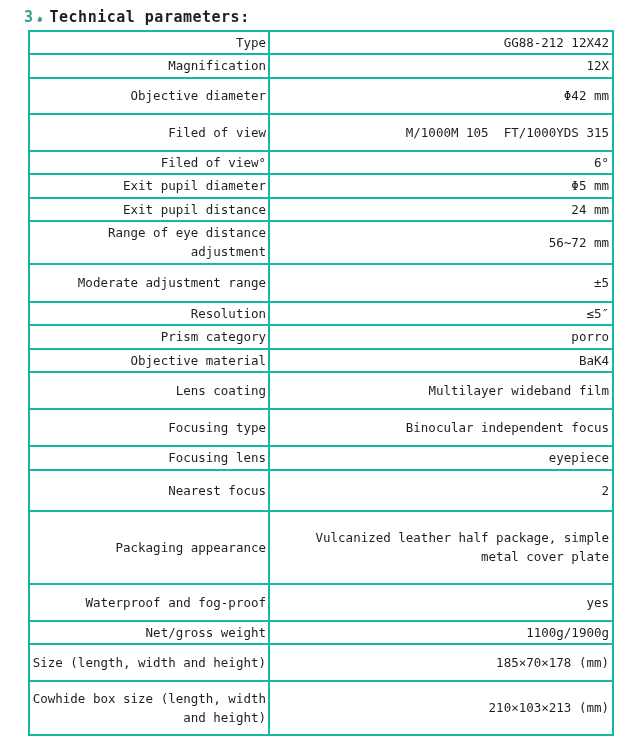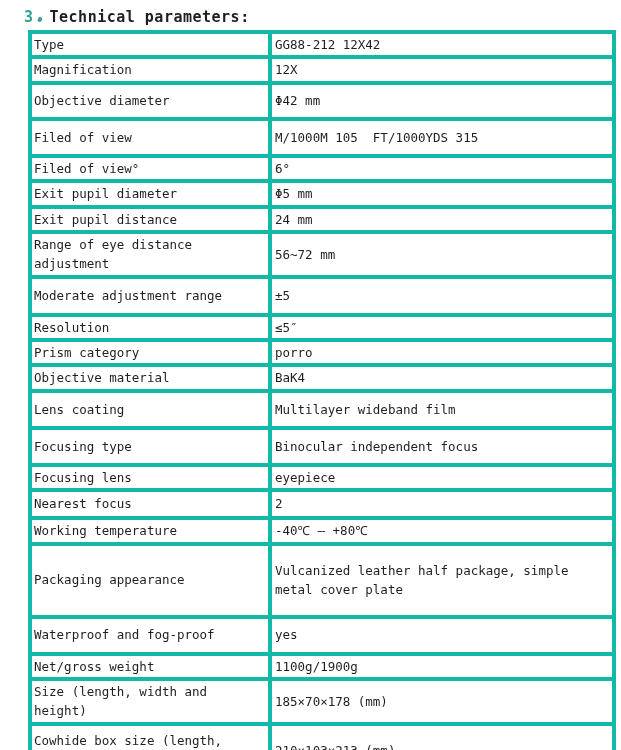--- a/index.html
+++ b/index.html
@@ -20,22 +20,22 @@
     background:currentColor;border-radius:60% 100% 100% 40%;
     transform:rotate(20deg);
   }
   table.spec{
     border-collapse:collapse;
     margin-left:28px;
     width:584px;
     table-layout:fixed;
   }
   table.spec td{
-    border:4px solid #14b8a6;
-    text-align:left;
+    border:2px solid #14b8a6;
+    text-align:right;
     vertical-align:middle;
     font-size:12.5px;
     line-height:1.55;
   }
   td.c1{padding:1px 2px;}
   td.c2{padding:1px 3px;}
 </style>
 </head>
 <body>
 
@@ -103,27 +103,23 @@
           <td class="c2">Multilayer wideband film</td>
         </tr>
         <tr style="height: 37px;">
           <td class="c1">Focusing type</td>
           <td class="c2">Binocular independent focus</td>
         </tr>
         <tr style="height: 22px;">
           <td class="c1">Focusing lens</td>
           <td class="c2">eyepiece</td>
         </tr>
-        <tr style="height: 28px; padding-left: 37px;">
+        <tr style="height: 41px; padding-left: 37px;">
           <td class="c1">Nearest focus</td>
           <td class="c2">2</td>
-        </tr>
-        <tr style="height: 22px;">
-          <td class="c1">Working temperature</td>
-          <td class="c2">-40℃ — +80℃</td>
         </tr>
         <tr style="height: 73px;">
           <td class="c1">Packaging appearance</td>
           <td class="c2">Vulcanized leather half package, simple metal cover plate</td>
         </tr>
         <tr style="height: 37px;">
           <td class="c1">Waterproof and fog-proof</td>
           <td class="c2">yes</td>
         </tr>
         <tr style="height: 22px;">

